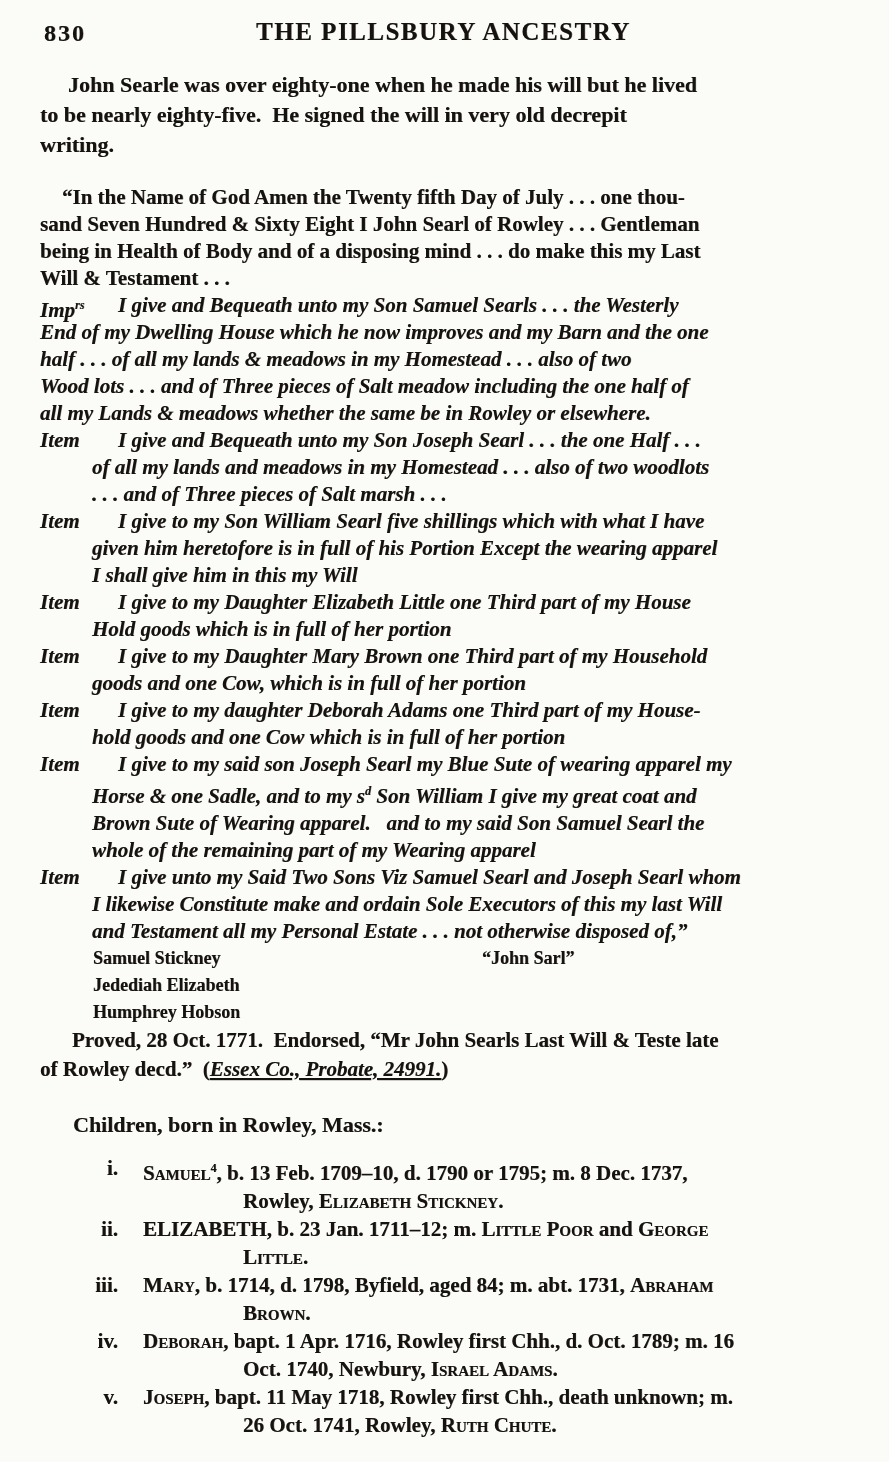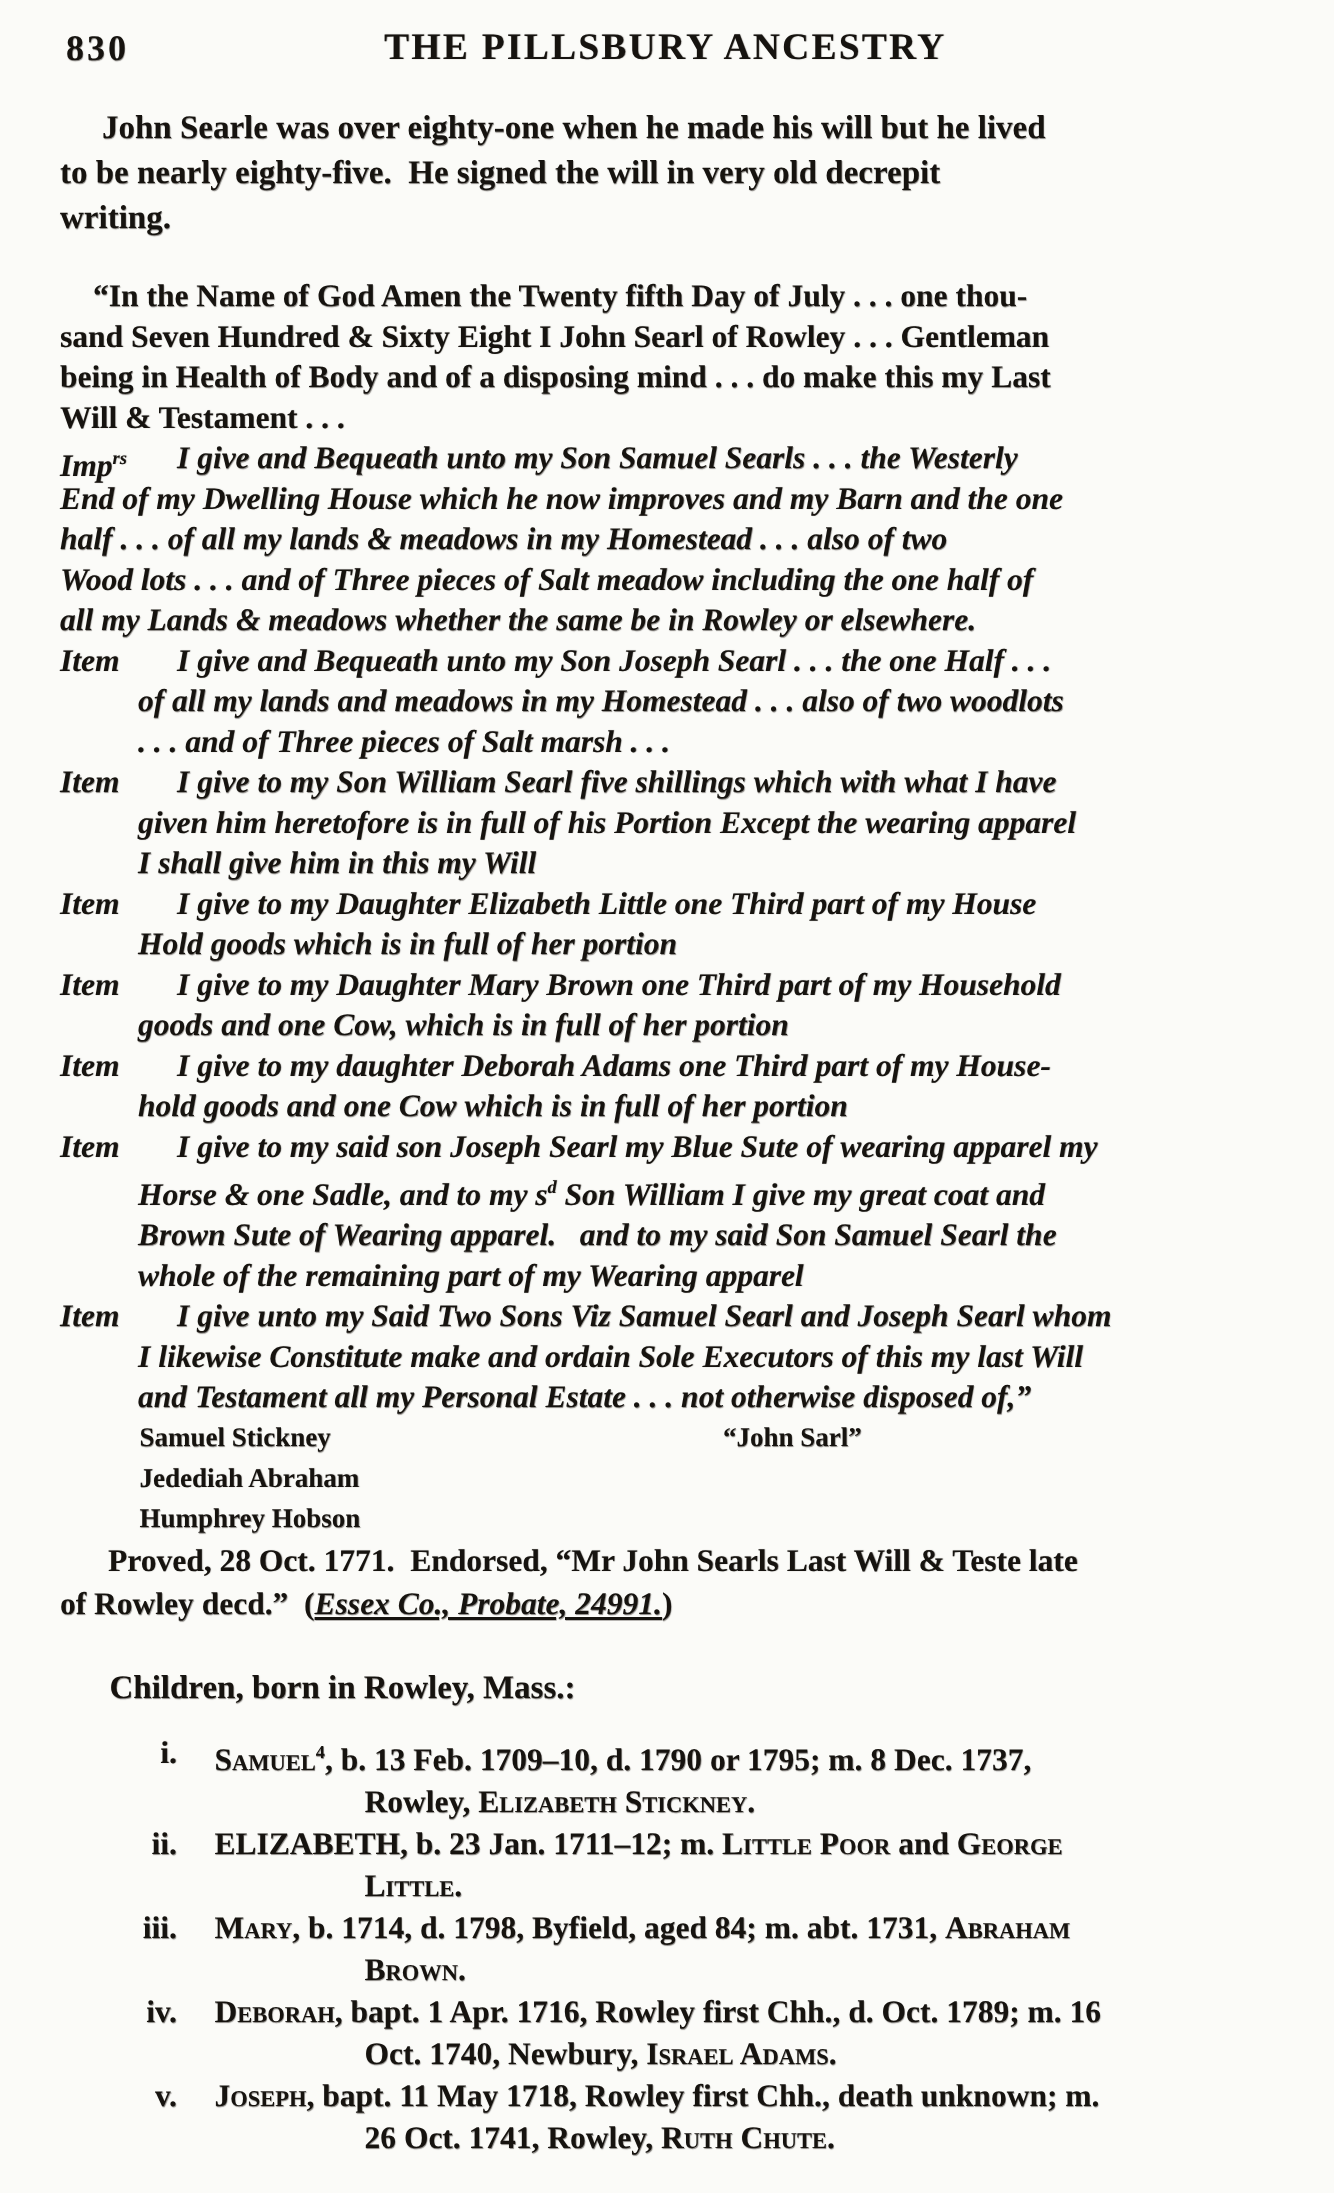--- a/index.html
+++ b/index.html
@@ -66,21 +66,21 @@
         <p class="will-item hang"><span class="item-label">Item</span><span>I give and Bequeath unto my Son Joseph Searl . . . the one Half . . .<br>of all my lands and meadows in my Homestead . . . also of two woodlots<br>. . . and of Three pieces of Salt marsh . . .</span></p>
         <p class="will-item hang"><span class="item-label">Item</span><span>I give to my Son William Searl five shillings which with what I have<br>given him heretofore is in full of his Portion Except the wearing apparel<br>I shall give him in this my Will</span></p>
         <p class="will-item hang"><span class="item-label">Item</span><span>I give to my Daughter Elizabeth Little one Third part of my House<br>Hold goods which is in full of her portion</span></p>
         <p class="will-item hang"><span class="item-label">Item</span><span>I give to my Daughter Mary Brown one Third part of my Household<br>goods and one Cow, which is in full of her portion</span></p>
         <p class="will-item hang"><span class="item-label">Item</span><span>I give to my daughter Deborah Adams one Third part of my House-<br>hold goods and one Cow which is in full of her portion</span></p>
         <p class="will-item hang"><span class="item-label">Item</span><span>I give to my said son Joseph Searl my Blue Sute of wearing apparel my<br>Horse &amp; one Sadle, and to my s<sup>d</sup> Son William I give my great coat and<br>Brown Sute of Wearing apparel.&nbsp;&nbsp; and to my said Son Samuel Searl the<br>whole of the remaining part of my Wearing apparel</span></p>
         <p class="will-item hang"><span class="item-label">Item</span><span>I give unto my Said Two Sons Viz Samuel Searl and Joseph Searl whom<br>I likewise Constitute make and ordain Sole Executors of this my last Will<br>and Testament all my Personal Estate . . . not otherwise disposed of,”</span></p>
       </div>
     <div class="witnesses" id="witnesses">
         <div class="witness-line">Samuel Stickney<span class="signature">“John Sarl”</span></div>
-        <div class="witness-line">Jedediah Abraham</div>
+        <div class="witness-line">Jedediah Elizabeth</div>
         <div class="witness-line">Humphrey Hobson</div>
       </div>
     <p class="probate" id="probate">Proved, 28 Oct. 1771.&nbsp; Endorsed, “Mr John Searls Last Will &amp; Teste late<br>of Rowley decd.”&nbsp; (<i>Essex Co., Probate, 24991.</i>)</p>
   </div>
 
   <p class="children-heading">Children, born in Rowley, Mass.:</p>
   <div class="children-list" id="children-list">
       <div class="child-row">
         <span class="child-num">i.</span>
         <div class="child-text"><span class="sc">Samuel</span><sup>4</sup>, b. 13 Feb. 1709–10, d. 1790 or 1795; m. 8 Dec. 1737,<br>Rowley, <span class="sc">Elizabeth Stickney</span>.</div>

